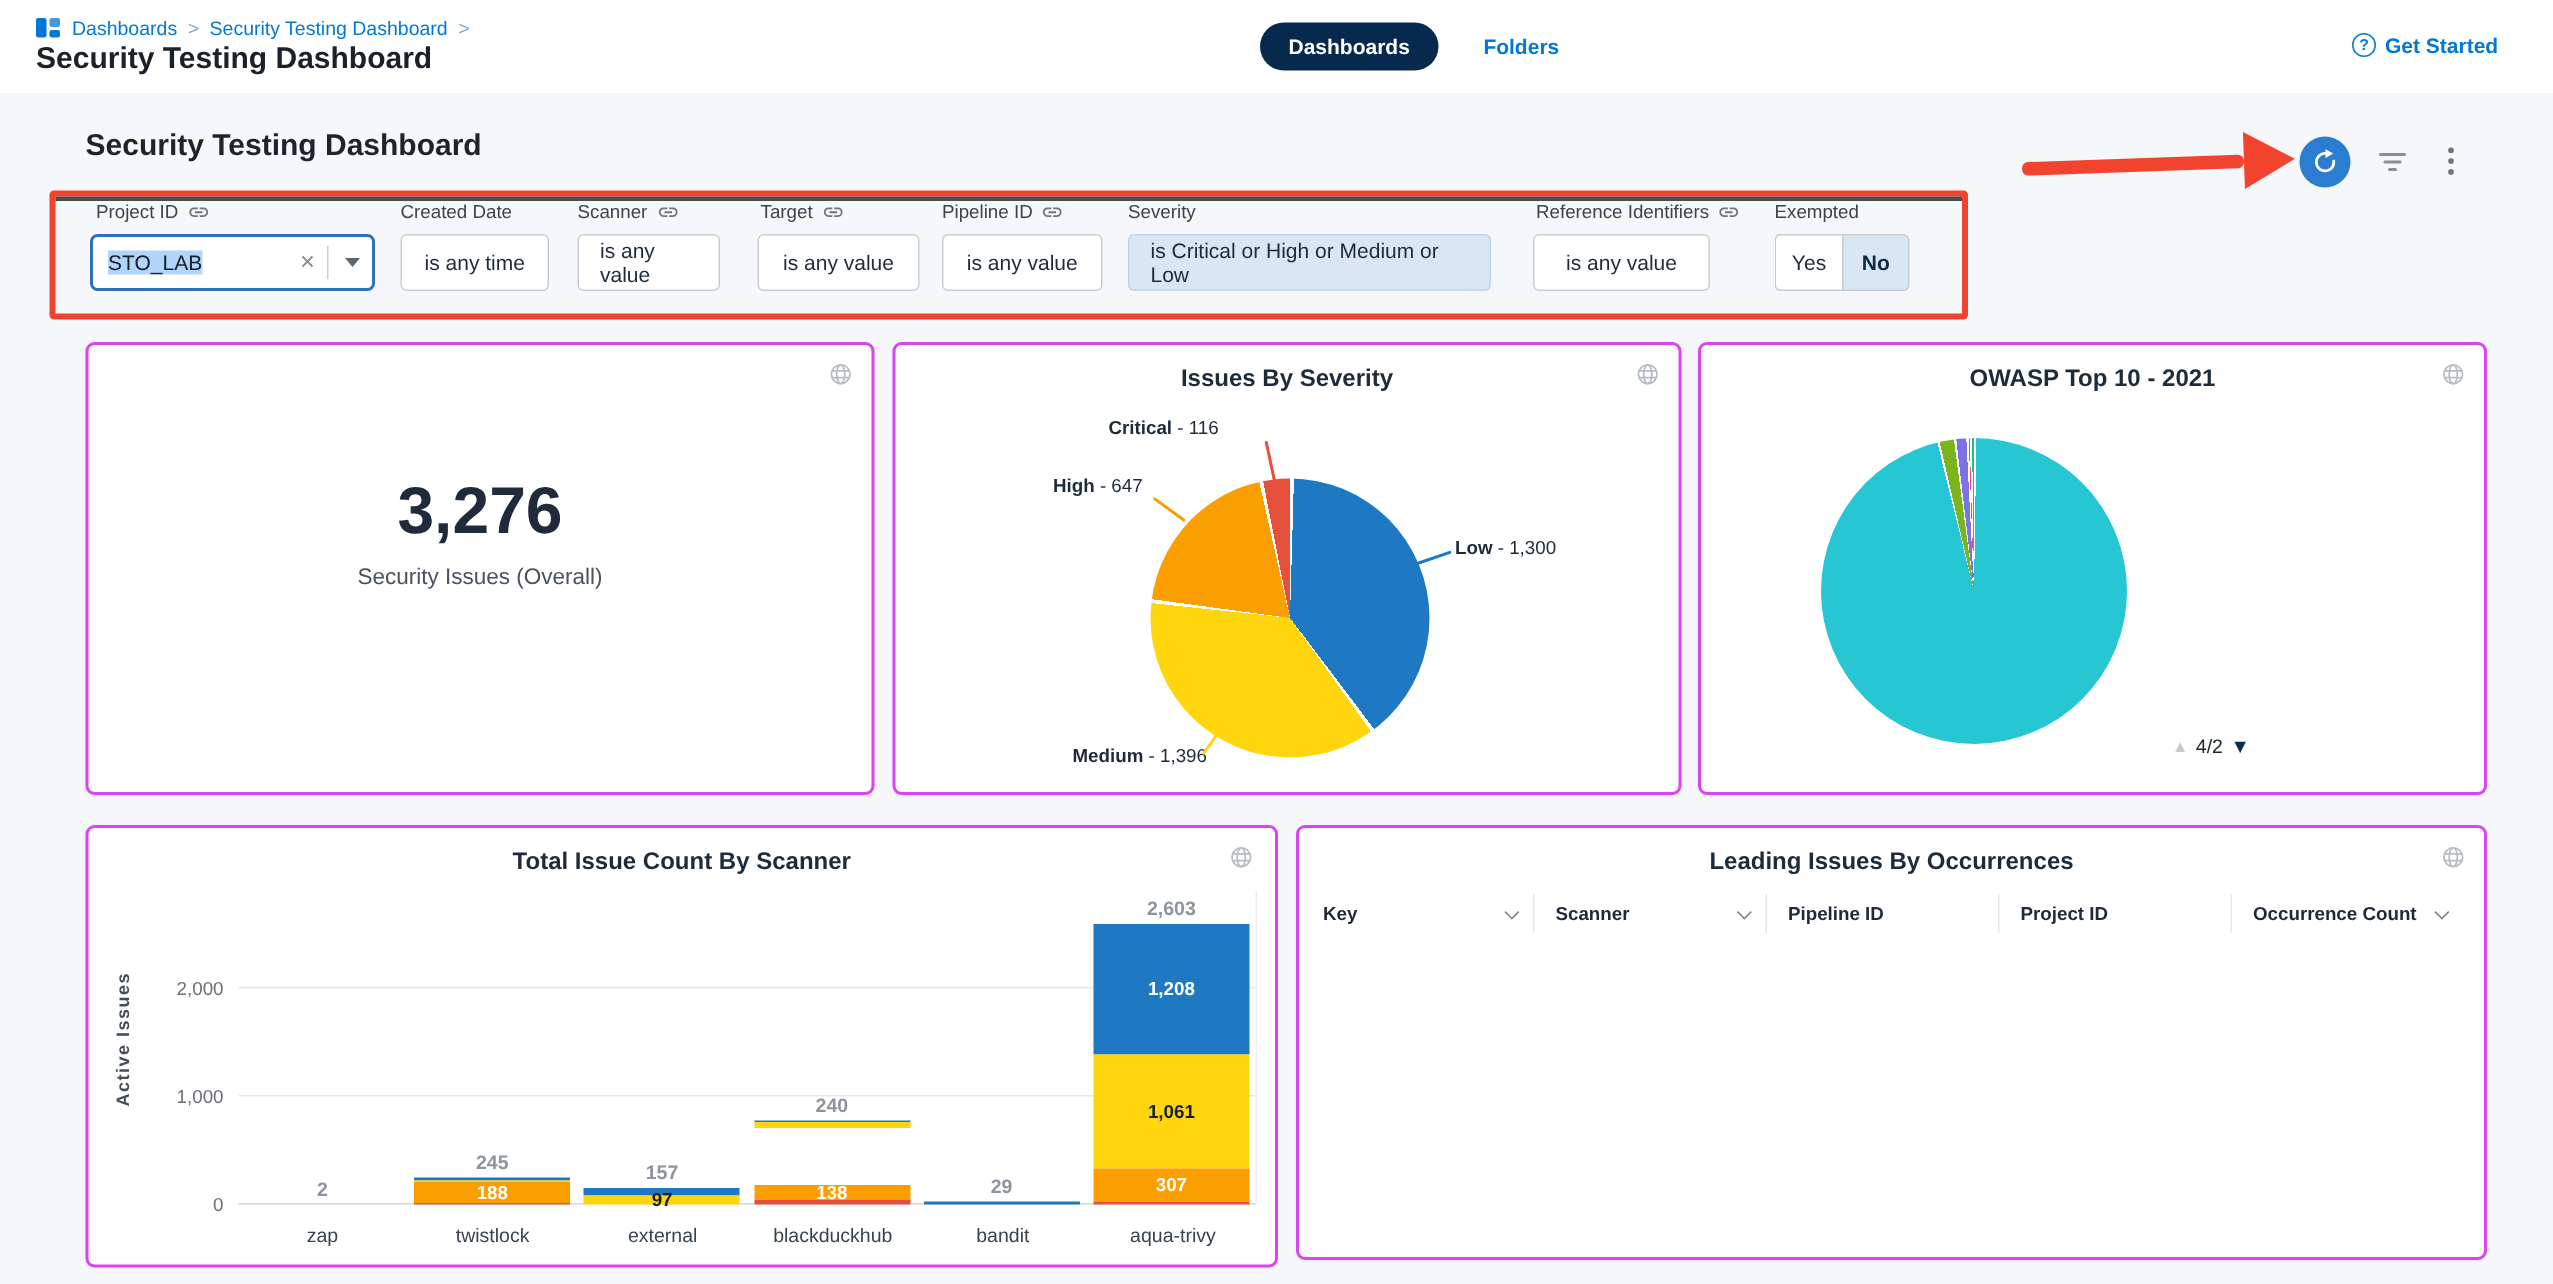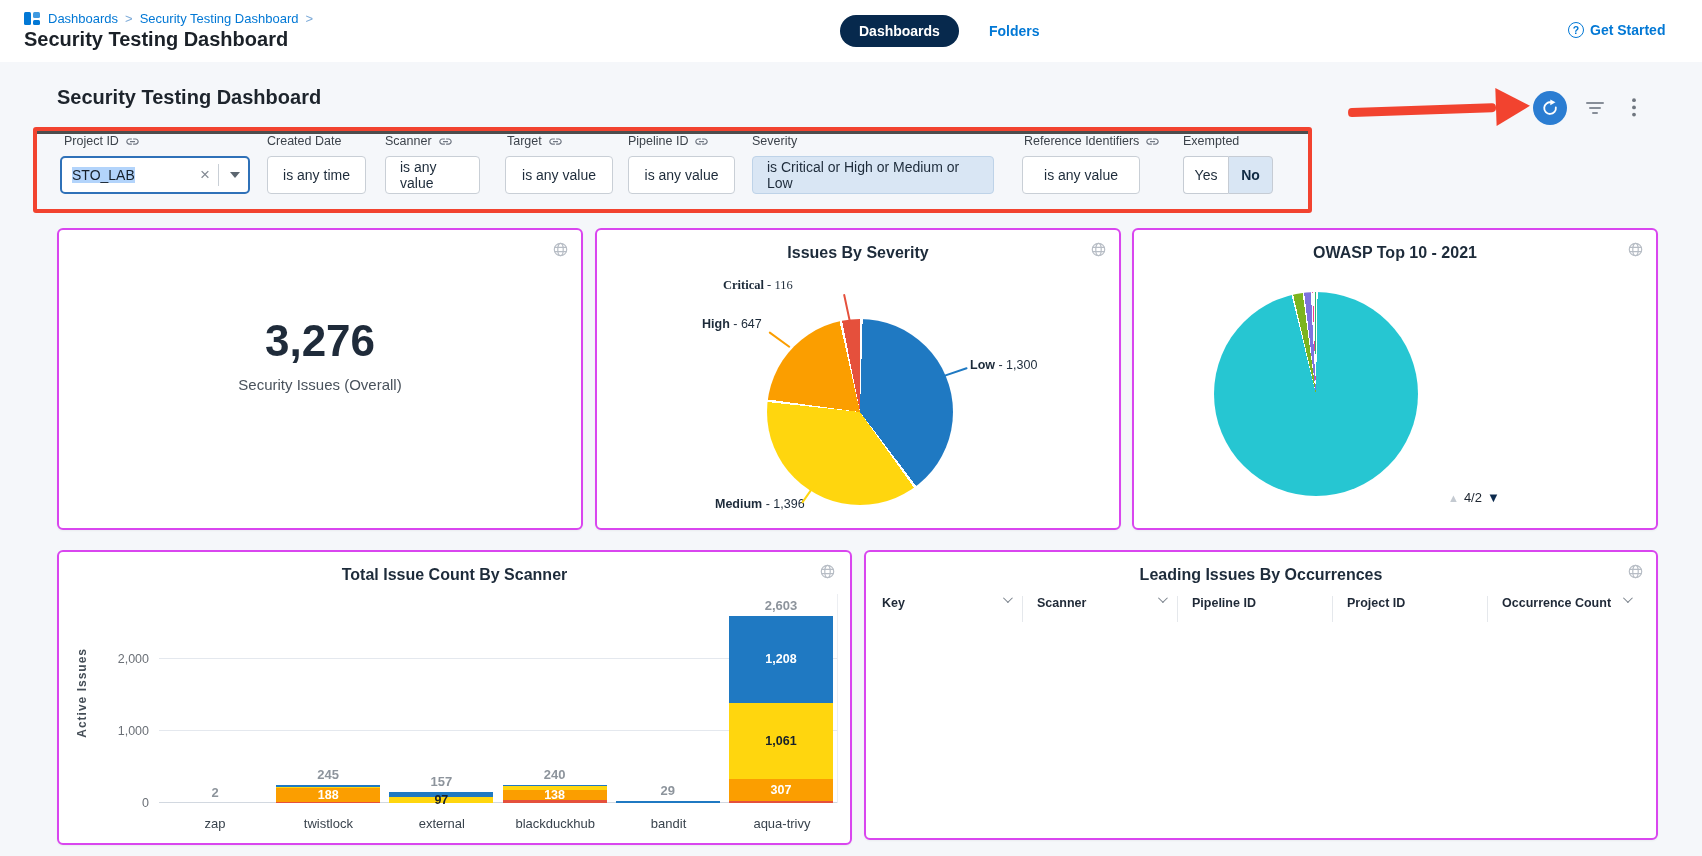--- a/index.html
+++ b/index.html
@@ -82,21 +82,21 @@
   .col { width:104px; display:flex; flex-direction:column; justify-content:flex-end; align-items:stretch; }
   .total { text-align:center; font-size:13px; font-weight:700; color:#8d949c; margin-bottom:3px; }
   .seg { position:relative; width:100%; }
   .seglabel { position:absolute; left:0; right:0; top:50%; transform:translateY(-50%); text-align:center; font-size:12.5px; font-weight:700; line-height:12px; }
   .yaxis-title { position:absolute; left:16px; top:96px; writing-mode:vertical-rl; transform:rotate(180deg); font-size:12px; font-weight:700; letter-spacing:1px; color:#454e57; }
   .xlabels { position:absolute; left:100px; right:12px; bottom:12px; display:flex; justify-content:space-between; padding:0 4px; }
   .xlabel { width:104px; text-align:center; font-size:13px; color:#39434d; }
 
   
   .table-head { position:absolute; left:14px; right:14px; top:44px; height:26px; display:flex; }
-  .th { flex:1; display:flex; justify-content:space-between; padding:0 12px 0 14px; font-size:12.5px; font-weight:700; color:#1f2937; border-left:1px solid #e5e8ec; }
+  .th { flex:1; display:flex; align-items:center; justify-content:space-between; padding:0 12px 0 14px; font-size:12.5px; font-weight:700; color:#1f2937; border-left:1px solid #e5e8ec; }
   .th:first-child { border-left:none; padding-left:2px; }
   .chev { width:7px; height:7px; border-right:1.6px solid #7a828c; border-bottom:1.6px solid #7a828c; transform:rotate(45deg) translateY(-2px); }
   .table-body { position:absolute; left:1px; right:1px; top:76px; bottom:1px; background:#fff; border-radius:0 0 6px 6px; }
 </style>
 </head>
 <body>
 
 <div class="header">
   <div class="breadcrumb">
     <span class="bc-icon">
@@ -246,21 +246,21 @@
     <div class="tile-title">Issues By Severity</div>
     <span class="globe"><svg viewBox="0 0 20 20" width="17" height="17">
           <g fill="none" stroke="#b7bdc5" stroke-width="1.4">
             <circle cx="10" cy="10" r="7.3"></circle>
             <ellipse cx="10" cy="10" rx="3.2" ry="7.3"></ellipse>
             <path d="M2.8 7.4h14.4M2.8 12.6h14.4"></path>
           </g>
         </svg></span>
     <div class="pie" style="left: 170px; top: 89px; width: 186px; height: 186px; background: conic-gradient(rgb(255, 255, 255) 0%, rgb(255, 255, 255) 0.45%, rgb(31, 121, 194) 0.45%, rgb(31, 121, 194) 39.6825%, rgb(255, 255, 255) 39.6825%, rgb(255, 255, 255) 40.1325%, rgb(255, 214, 14) 40.1325%, rgb(255, 214, 14) 76.7094%, rgb(255, 255, 255) 76.7094%, rgb(255, 255, 255) 77.1594%, rgb(251, 158, 0) 77.1594%, rgb(251, 158, 0) 96.4591%, rgb(255, 255, 255) 96.4591%, rgb(255, 255, 255) 96.9091%, rgb(229, 80, 60) 96.9091%, rgb(229, 80, 60) 100%);"></div>
 
-    <div class="callout" style="left:126px; top:48px;font-family:Liberation Serif, serif;"><b>Critical</b><span> - </span><span>116</span></div>
+    <div class="callout" style="left:142px; top:48px;"><b>Critical</b><span> - </span><span>116</span></div>
     <div class="leader" style="left:247px; top:63px; width:28px; background:#e5503c; transform:rotate(78deg);"></div>
 
     <div class="callout" style="left:105px; top:87px;"><b>High</b><span> - </span><span>647</span></div>
     <div class="leader" style="left:172px; top:101px; width:26px; background:#fb9e00; transform:rotate(36deg);"></div>
 
     <div class="callout" style="left:373px; top:128px;"><b>Low</b><span> - </span><span>1,300</span></div>
     <div class="leader" style="left:344px; top:146px; width:28px; background:#1f79c2; transform:rotate(-19deg);"></div>
 
     <div class="callout" style="left:118px; top:267px;"><b>Medium</b><span> - </span><span>1,396</span></div>
     <div class="leader" style="left:205px; top:272px; width:24px; background:#ffd60e; transform:rotate(-55deg);"></div>
@@ -318,21 +318,21 @@
             <div class="total">157</div>
             <div class="seg" style="height: 5.04px; background: rgb(31, 121, 194);"></div>
             <div class="seg" style="height: 6.264px; background: rgb(255, 214, 14);">
               <span class="seglabel" style="color: rgb(22, 32, 43);">97</span>
             </div>
           </div>
           <div class="col">
             <div class="total">240</div>
             <div class="seg" style="height: 1px; background: rgb(31, 121, 194);"></div>
             <div class="seg" style="height: 3.744px; background: rgb(255, 214, 14);"></div>
-            <div class="seg" style="height: 9.936px; background: rgb(251, 158, 0);">
+            <div class="seg" style="height: 9.936px; background: rgb(251, 158, 0); margin-top: 38px;">
               <span class="seglabel" style="color: rgb(255, 255, 255);">138</span>
             </div>
             <div class="seg" style="height: 2.88px; background: rgb(229, 80, 60);"></div>
           </div>
           <div class="col">
             <div class="total">29</div>
             <div class="seg" style="height: 2.088px; background: rgb(31, 121, 194);"></div>
           </div>
           <div class="col">
             <div class="total">2,603</div>

